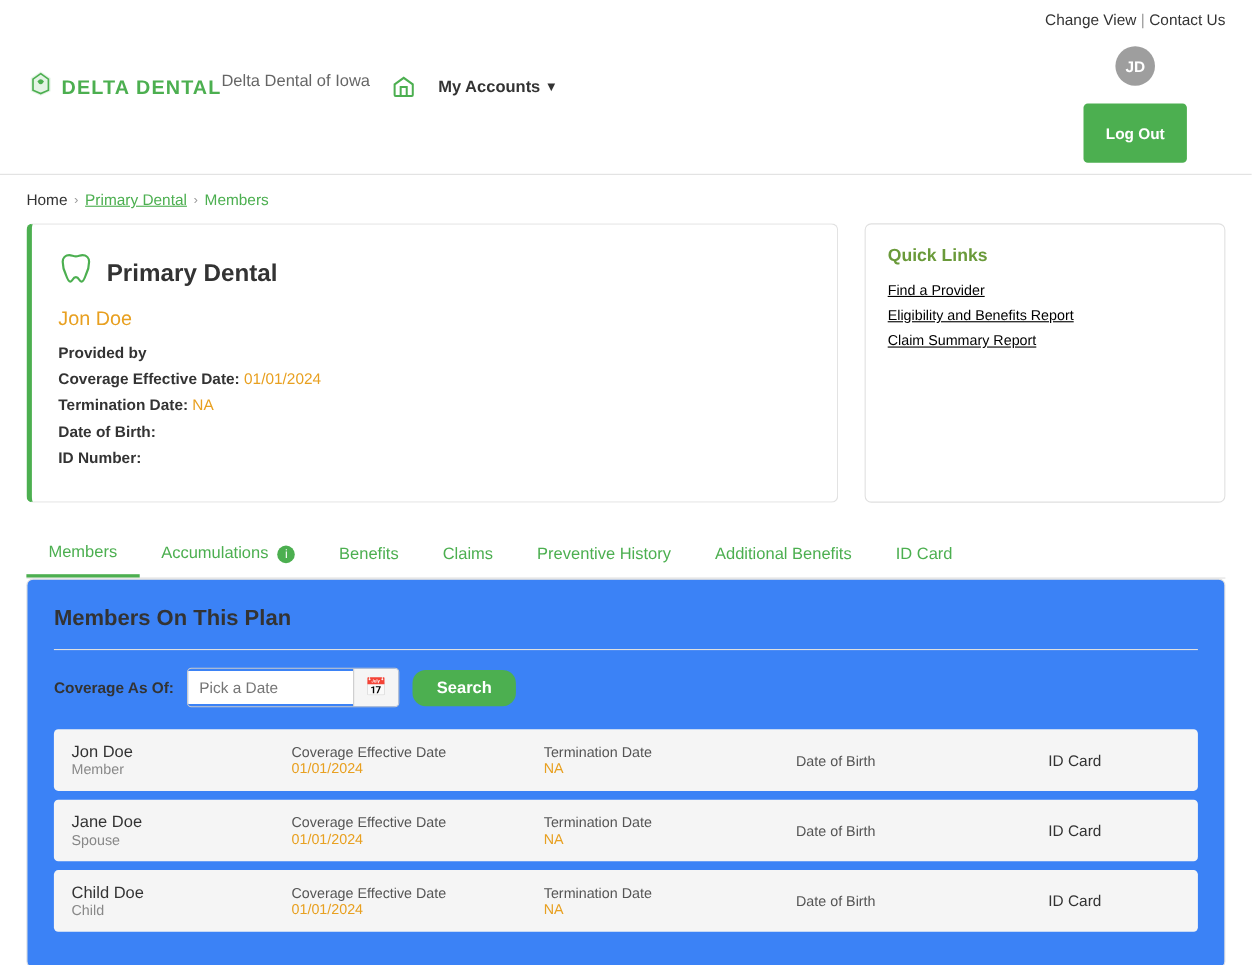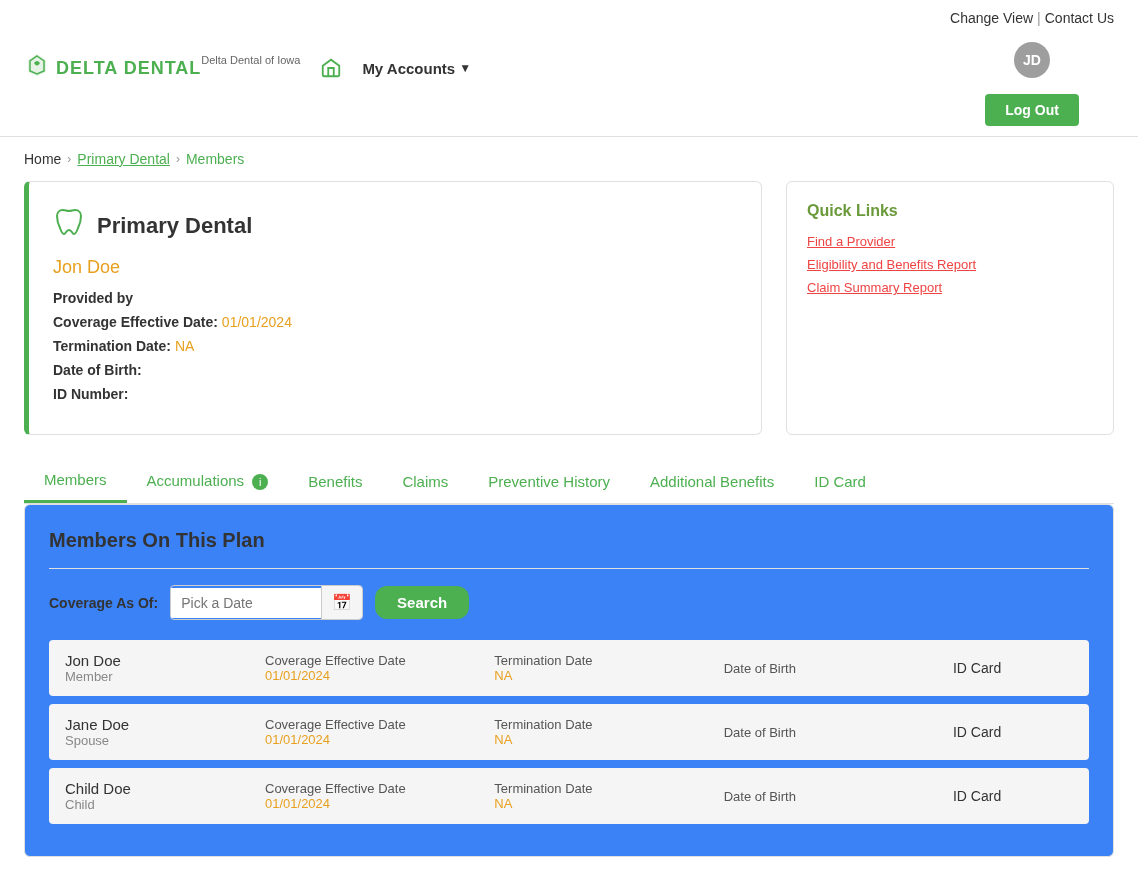--- a/index.html
+++ b/index.html
@@ -33,21 +33,21 @@
       font-size: 22px;
     }
     .logo-name {
       font-size: 18px;
       font-weight: bold;
       color: #4caf50;
       letter-spacing: 1px;
       text-transform: uppercase;
     }
     .logo-sub {
-      font-size: 11px;
+      font-size: 15px;
       color: #666;
       margin-top: 2px;
     }
     .home-nav {
       display: flex;
       align-items: center;
       gap: 6px;
       cursor: pointer;
     }
     .home-icon-svg {
@@ -94,21 +94,21 @@
       align-items: center;
       justify-content: center;
       font-weight: bold;
       font-size: 14px;
       cursor: pointer;
     }
     .logout-btn {
       background: #4caf50;
       color: #fff;
       border: none;
-      padding: 8px 20px;
+      padding: 19px 20px;
       border-radius: 4px;
       font-size: 14px;
       font-weight: bold;
       cursor: pointer;
     }
 
     
     .breadcrumb {
       display: flex;
       align-items: center;
@@ -197,21 +197,21 @@
       background: #fff;
     }
     .quick-links-title {
       font-size: 16px;
       font-weight: bold;
       color: #6a9a3a;
       margin-bottom: 14px;
     }
     .quick-link {
       display: block;
-      color: #ef4444;
+      color: #000000;
       text-decoration: underline;
       font-size: 13px;
       margin-bottom: 8px;
       cursor: pointer;
     }
 
     
     .tabs {
       display: flex;
       align-items: center;

